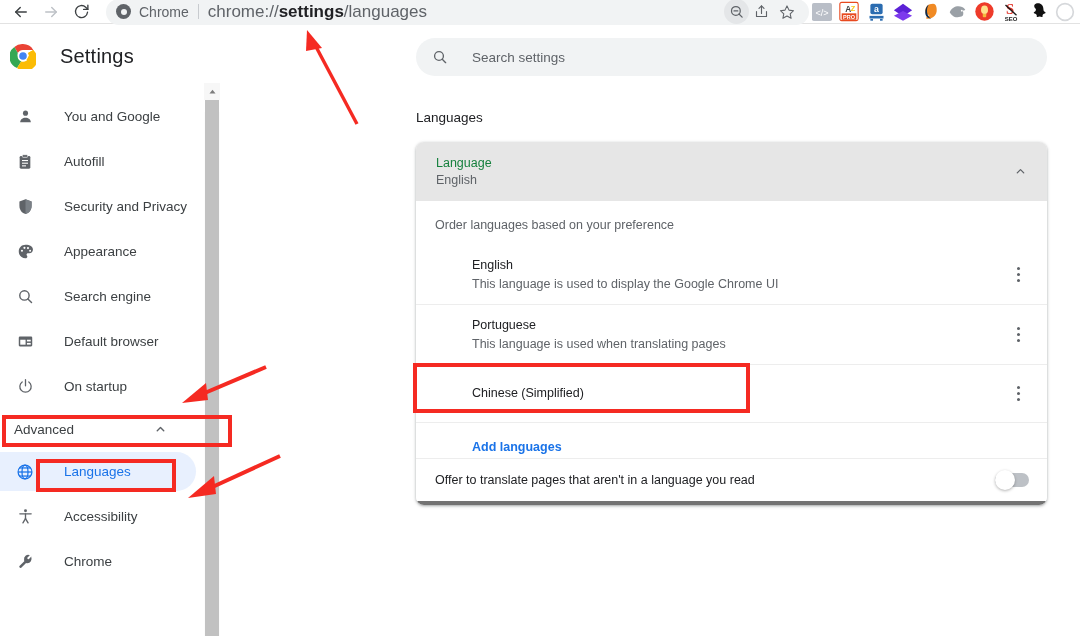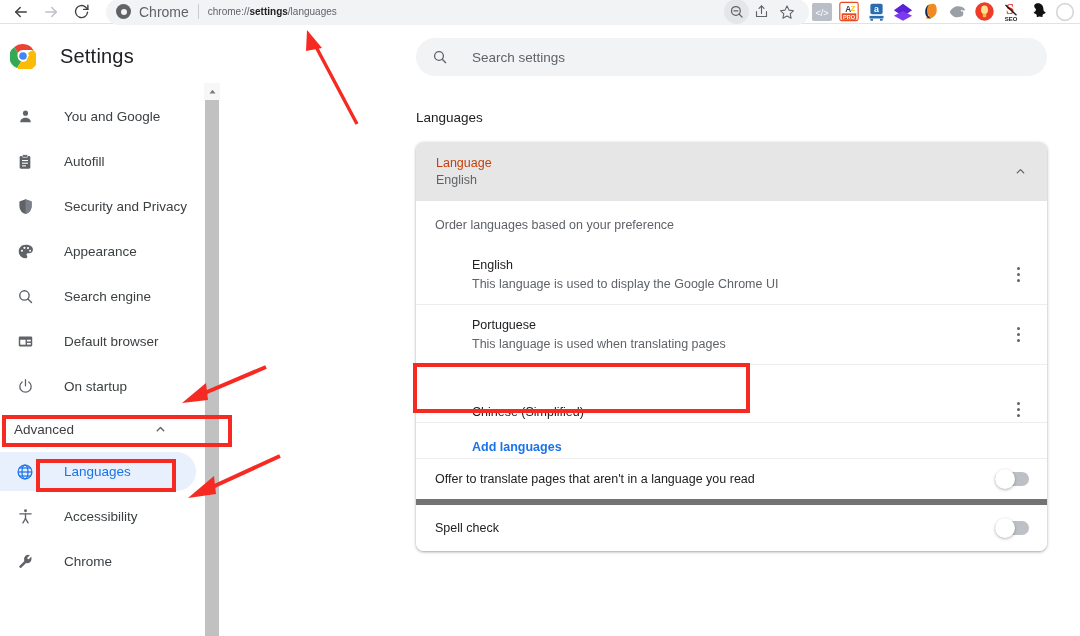--- a/index.html
+++ b/index.html
@@ -44,21 +44,21 @@
     content:""; width:6px;height:6px;border-radius:50%;
     background:#f1f3f4;
   }
   .omni-label {
     font-size: 14px; color: #5f6368; margin-left: 8px; white-space: nowrap;
   }
   .omni-sep {
     width: 1px; height: 15px; background: #c8cbcf; margin: 0 9px; flex: 0 0 auto;
   }
   .omni-url {
-    font-size: 10px; color: #5f6368; white-space: nowrap;
+    font-size: 17px; color: #5f6368; white-space: nowrap;
   }
   .omni-url b { color: #202124; font-weight: 700; }
 
   .omni-actions { display: flex; align-items: center; margin-left: auto; }
   .round-icon {
     width: 25px; height: 25px; border-radius: 50%;
     display: flex; align-items: center; justify-content: center;
     color: #5f6368;
   }
   .round-icon.shaded { background: #e4e6e8; }
@@ -150,53 +150,53 @@
     box-shadow: 0 1px 2px rgba(60,64,67,.3), 0 1px 3px 1px rgba(60,64,67,.15);
     overflow: hidden;
   }
   .card-head {
     background: #e6e6e6;
     height: 59px;
     display: flex; align-items: center; justify-content: space-between;
     padding: 0 20px 0 20px;
   }
   .ch-left { display: flex; flex-direction: column; justify-content: center; }
-  .ch-title { font-size: 12.5px; color: #c2410c; line-height: 17px; }
+  .ch-title { font-size: 12.5px; color: #15803d; line-height: 17px; }
   .ch-sub { font-size: 12.5px; color: #5f6368; line-height: 17px; }
   .ch-chev { color: #5f6368; display: flex; align-items: center; }
 
   .card-body { background: #ffffff; }
   .order-label {
     font-size: 12.5px; color: #5f6368; padding: 17px 0 0 19px; height: 44px;
   }
 
   .lang-row {
     display: flex; align-items: center; justify-content: space-between;
     padding: 0 18px 0 56px; min-height: 60px;
     border-bottom: 1px solid #ededed;
     position: relative;
   }
-  .lang-row.plain { min-height: 58px; align-items: flex-end; }
+  .lang-row.plain { min-height: 58px; }
   .lr-name { font-size: 12.5px; color: #202124; line-height: 19px; }
   .lr-desc { font-size: 12.5px; color: #5f6368; line-height: 19px; }
   .kebab {
     width: 22px; height: 26px; display: flex; flex-direction: column;
     align-items: center; justify-content: center; gap: 3px;
   }
   .kebab i { width: 3px; height: 3px; background: #5f6368; border-radius: 50%; display: block; }
 
   .add-row {
     padding: 14px 0 3px 56px; border-bottom: 1px solid #ededed;
   }
   .add-link { font-size: 12.5px; color: #1a73e8; font-weight: 600; }
 
   .toggle-row {
     display: flex; align-items: center; justify-content: space-between;
     padding: 0 18px 0 19px; height: 46px;
-    border-bottom: 6px solid #737373;
+    border-bottom: 4px solid #737373;
   }
   .toggle-row.last { border-bottom: none; }
   .tr-label { font-size: 12.5px; color: #202124; }
   .switch {
     width: 34px; height: 14px; border-radius: 7px; background: #bdc1c6;
     position: relative;
   }
   .switch::after {
     content: ""; position: absolute; left: 0; top: -3px;
     width: 20px; height: 20px; border-radius: 50%;
@@ -557,24 +557,20 @@
 
         <div class="add-row">
           <span class="add-link">Add languages</span>
         </div>
 
         <div class="toggle-row">
           <span class="tr-label">Offer to translate pages that aren't in a language you read</span>
           <span class="switch"></span>
         </div>
 
-        <div class="toggle-row last">
-          <span class="tr-label">Spell check</span>
-          <span class="switch"></span>
-        </div>
 
       </div>
     </div>
   </div>
 
   <div class="redbox" style="left:2px; top:415px; width:230px; height:32px;"></div>
 
   <div class="redbox" style="left:36px; top:459px; width:140px; height:33px;"></div>
 
   <div class="redbox" style="left:413px; top:363px; width:337px; height:50px;"></div>

